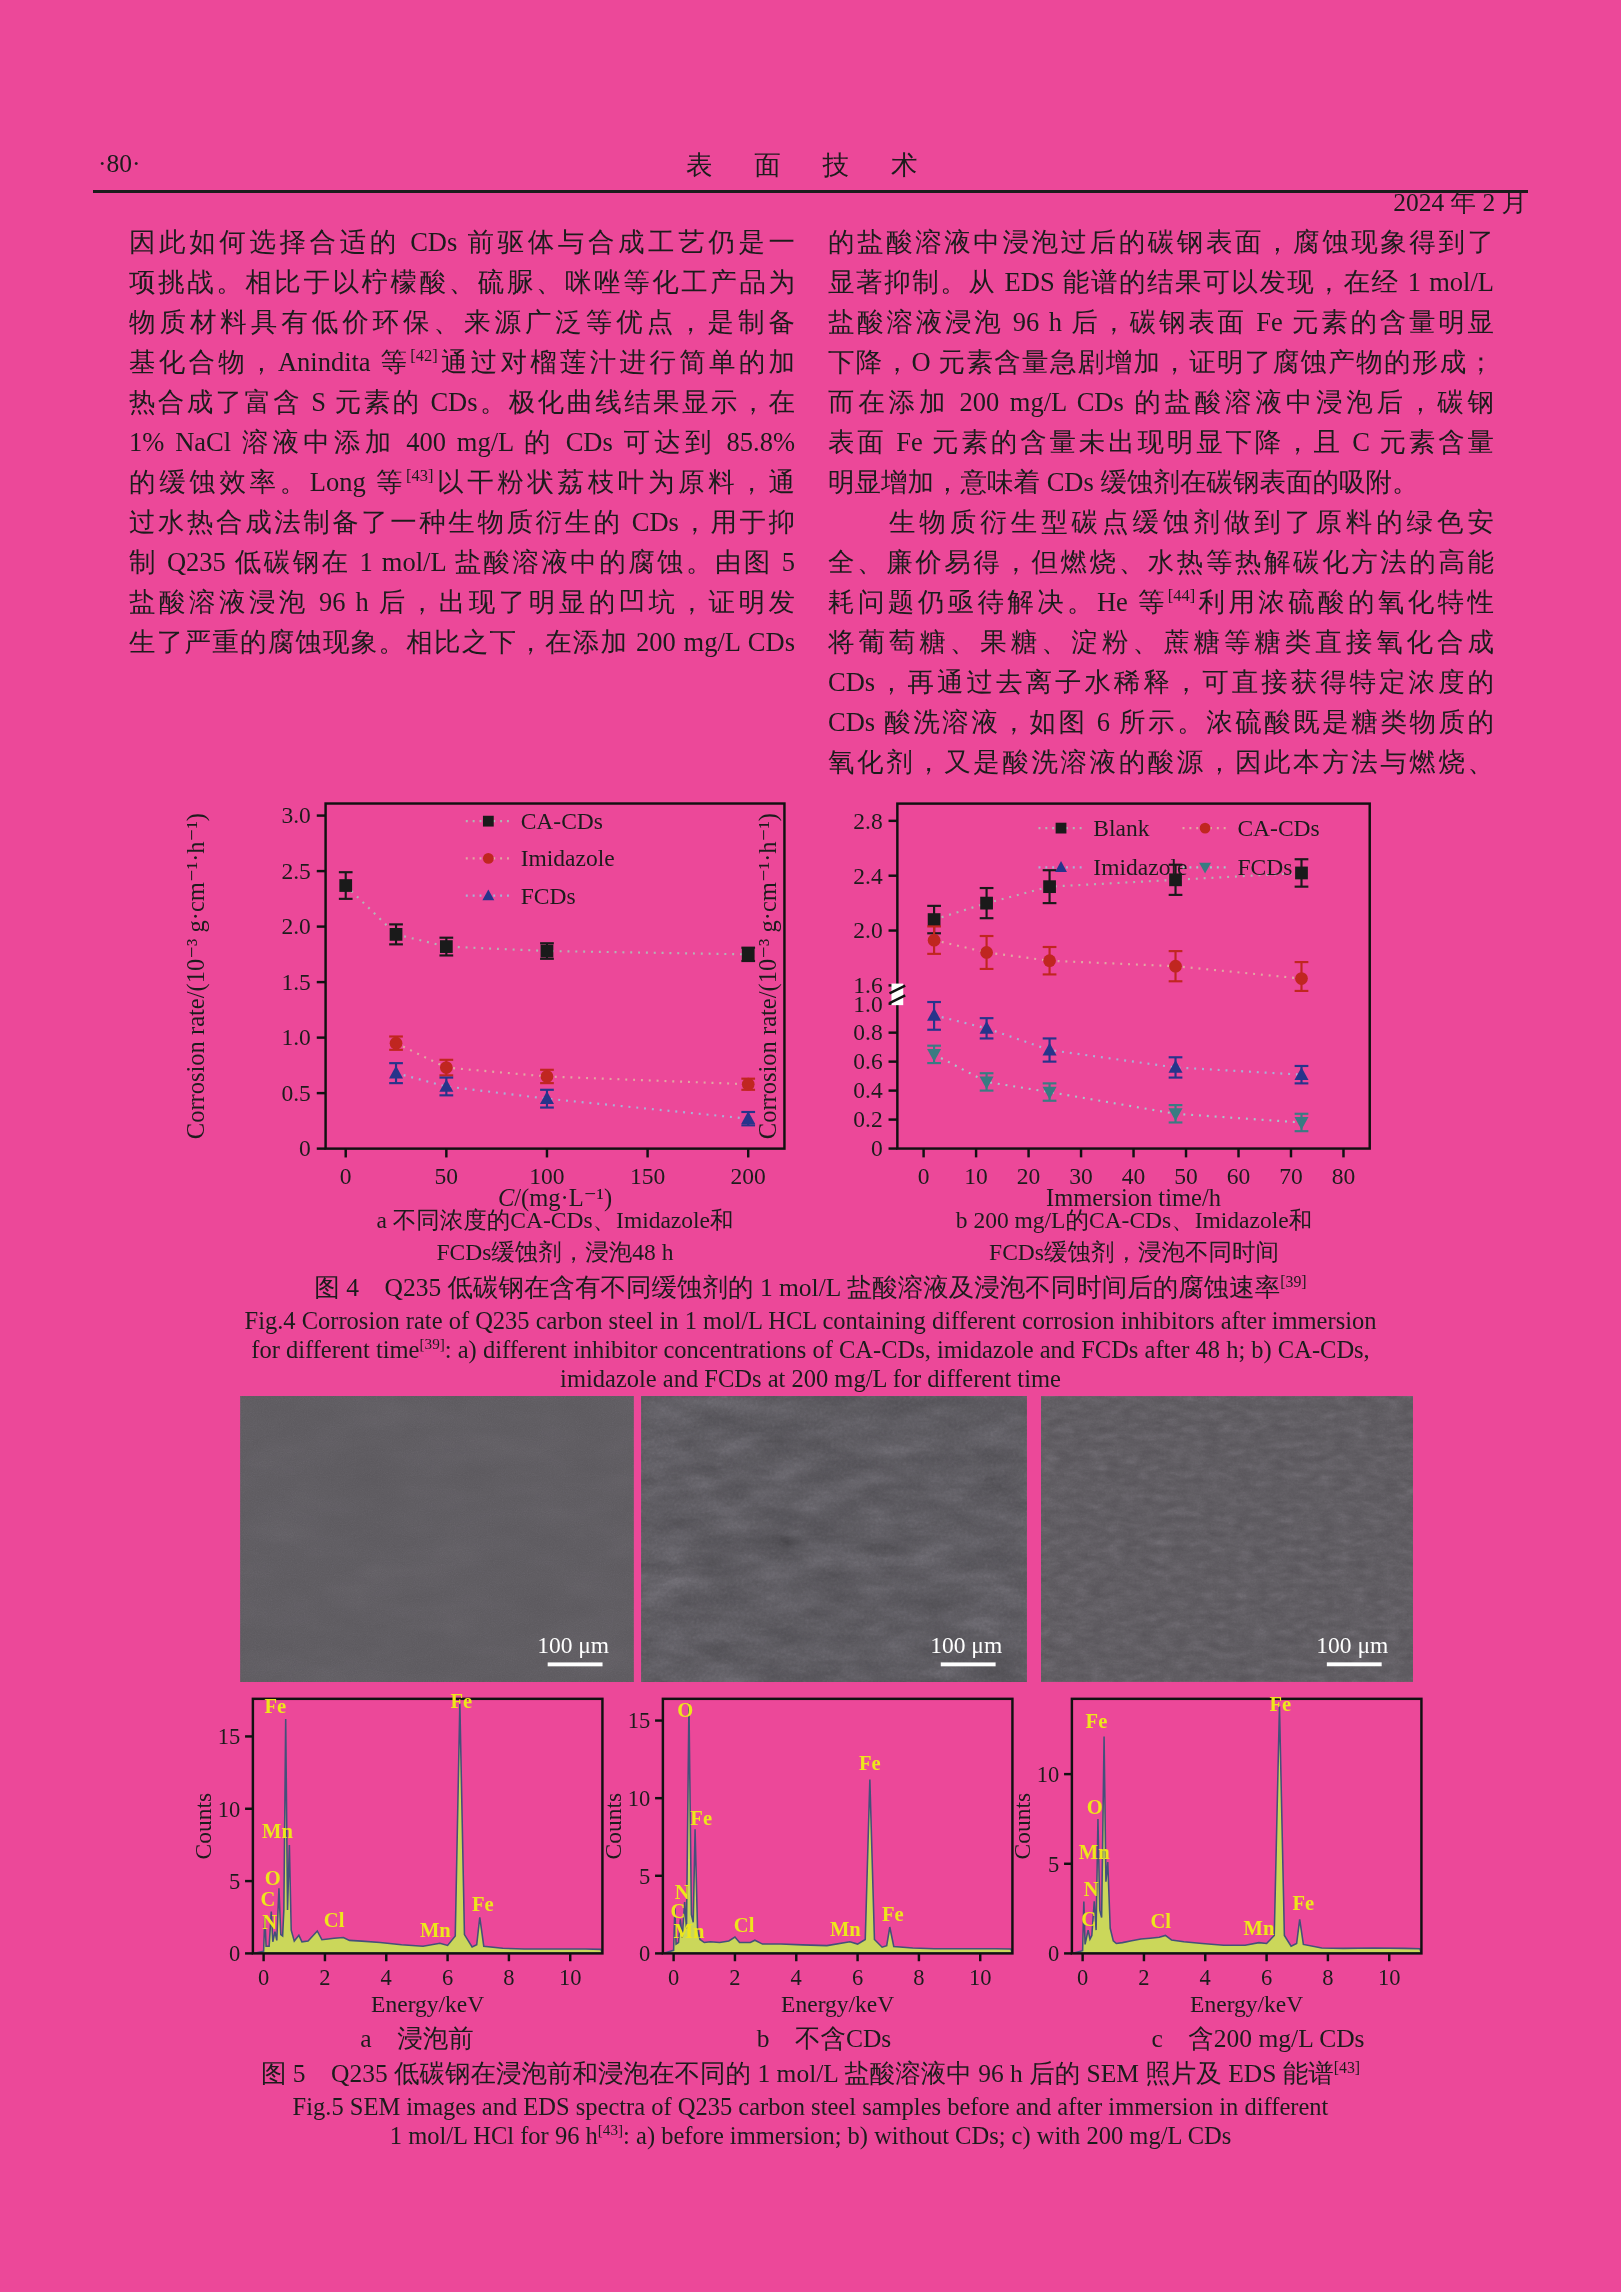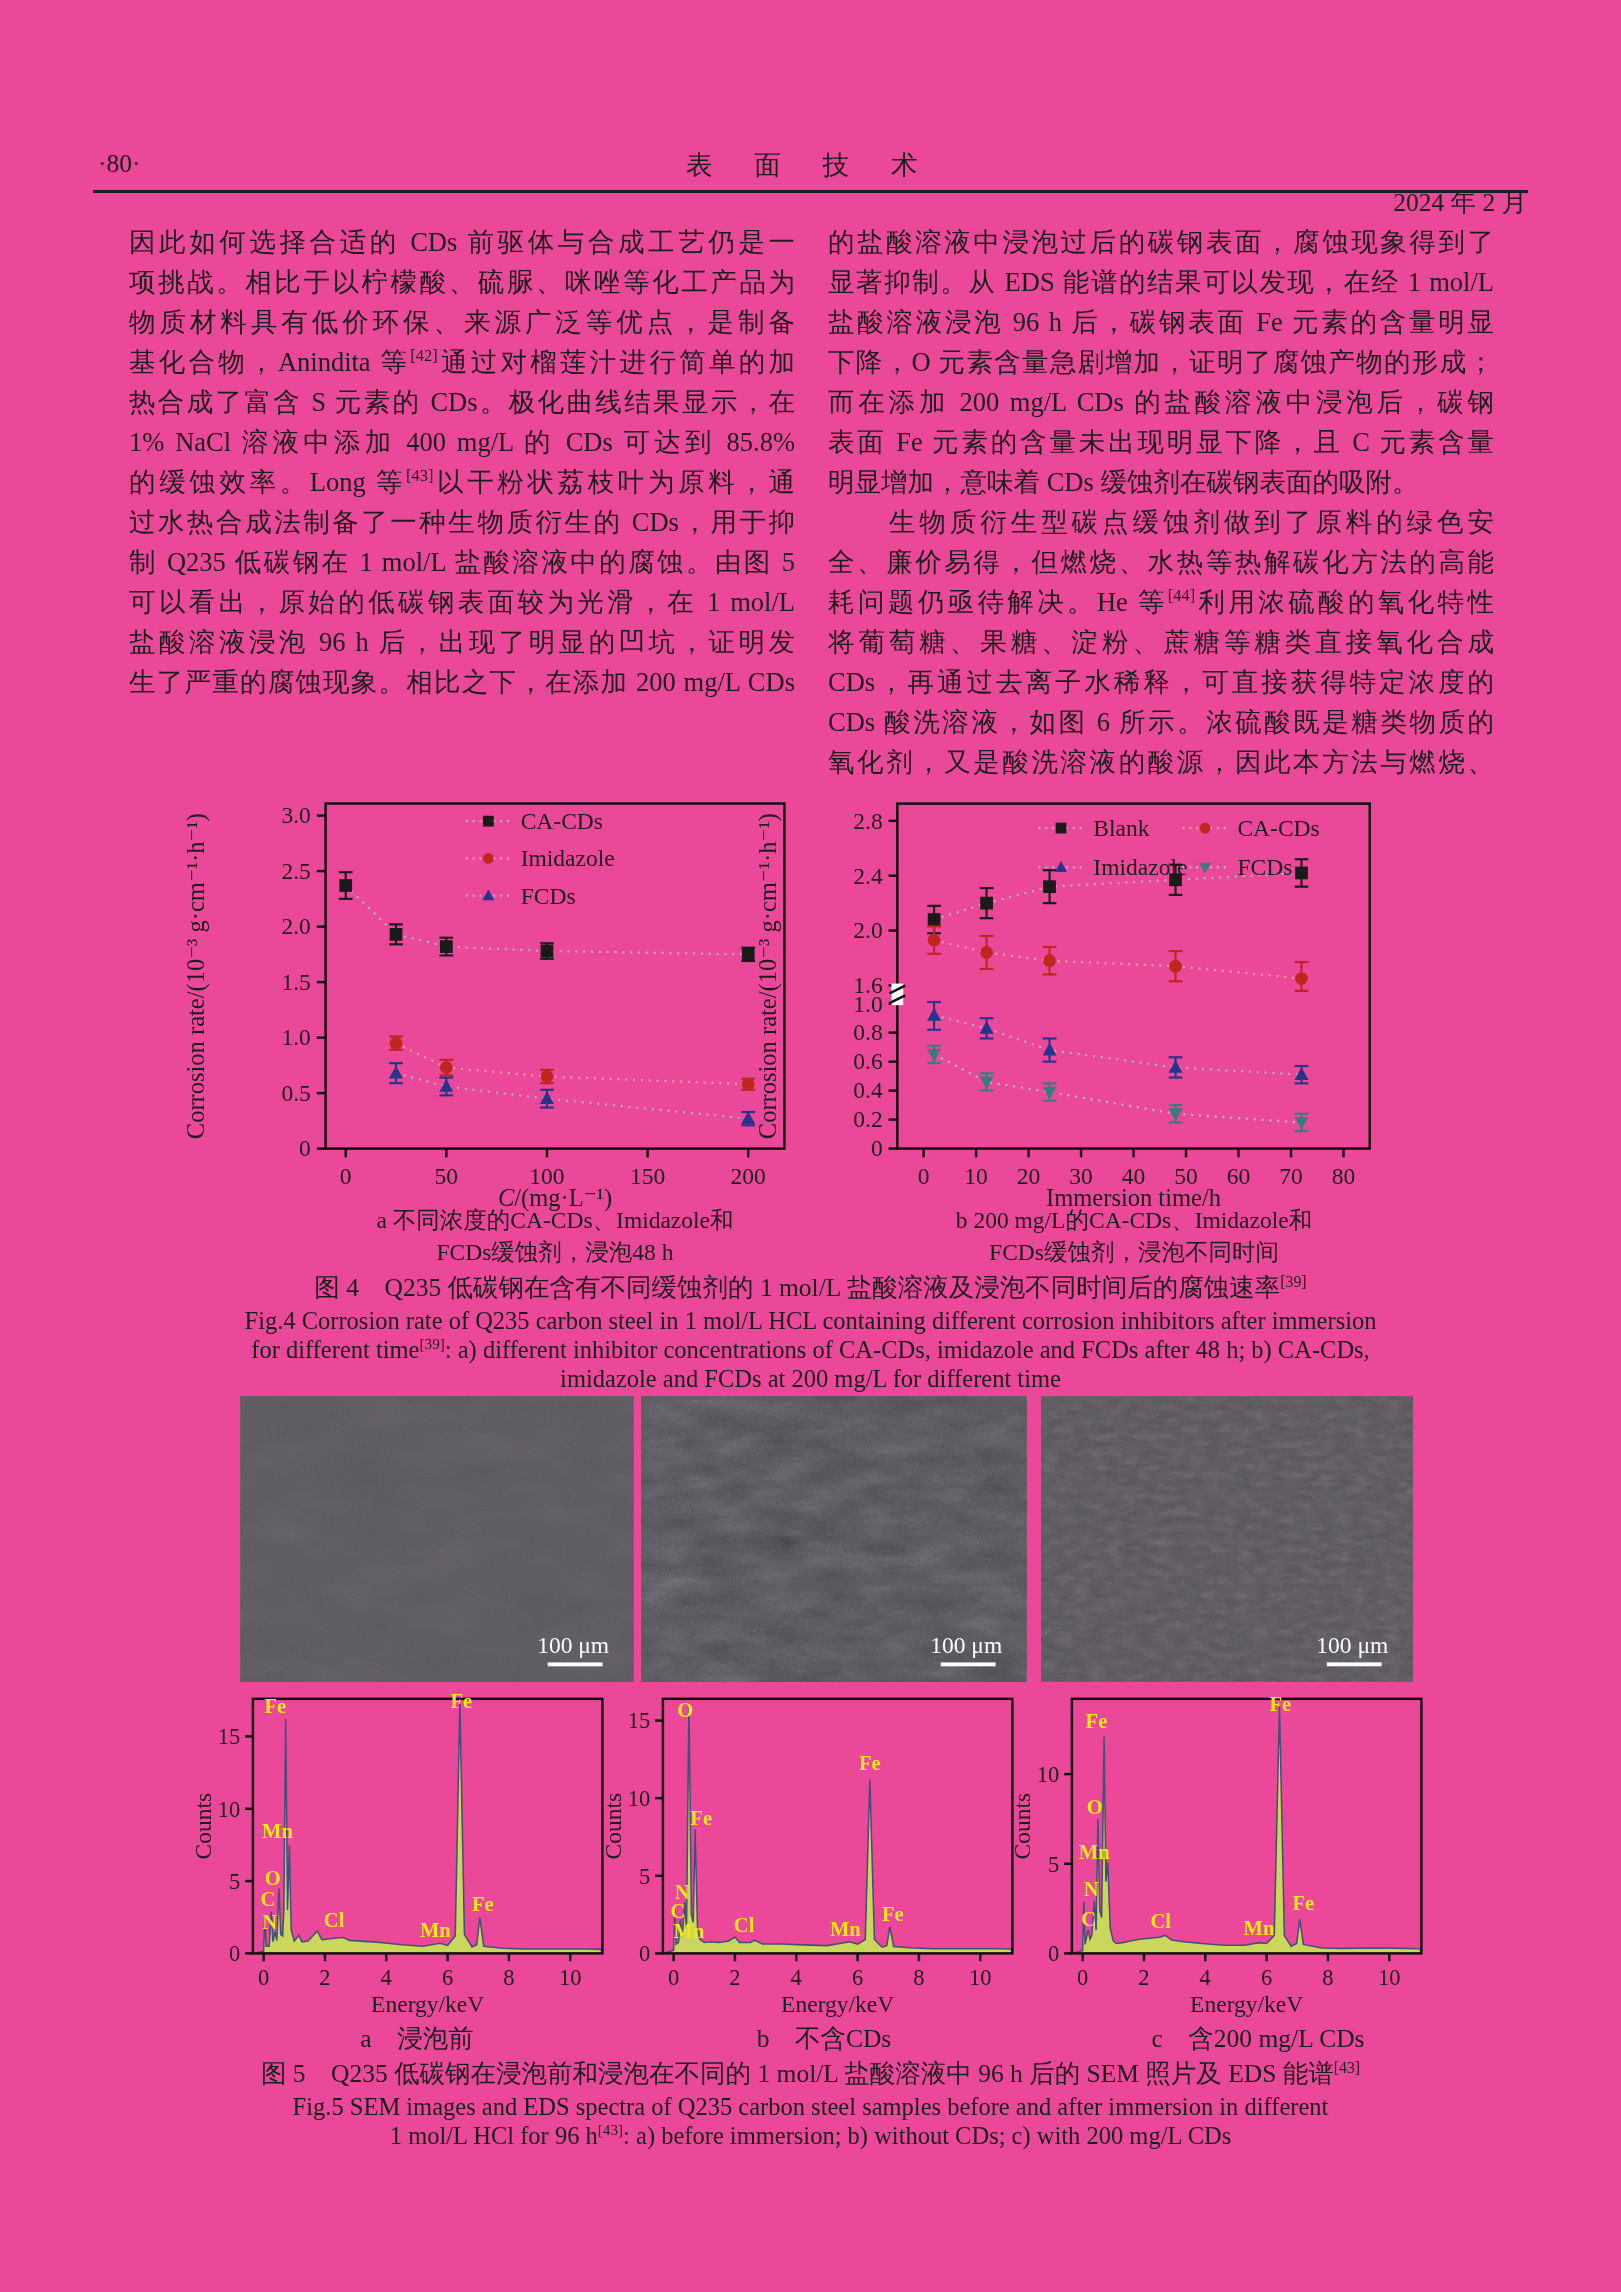--- a/index.html
+++ b/index.html
@@ -34,21 +34,20 @@
   <div id="col-left" class="col">
       <div class="tline">因此如何选择合适的 CDs 前驱体与合成工艺仍是一</div>
       <div class="tline">项挑战。相比于以柠檬酸、硫脲、咪唑等化工产品为</div>
       <div class="tline">物质材料具有低价环保、来源广泛等优点，是制备</div>
       <div class="tline">基化合物，Anindita 等<sup>[42]</sup>通过对榴莲汁进行简单的加</div>
       <div class="tline">热合成了富含 S 元素的 CDs。极化曲线结果显示，在</div>
       <div class="tline">1% NaCl 溶液中添加 400 mg/L 的 CDs 可达到 85.8%</div>
       <div class="tline">的缓蚀效率。Long 等<sup>[43]</sup>以干粉状荔枝叶为原料，通</div>
       <div class="tline">过水热合成法制备了一种生物质衍生的 CDs，用于抑</div>
       <div class="tline">制 Q235 低碳钢在 1 mol/L 盐酸溶液中的腐蚀。由图 5</div>
-      <div class="tline">可以看出，原始的低碳钢表面较为光滑，在 1 mol/L</div>
       <div class="tline">盐酸溶液浸泡 96 h 后，出现了明显的凹坑，证明发</div>
       <div class="tline">生了严重的腐蚀现象。相比之下，在添加 200 mg/L CDs</div>
     </div>
   <div id="col-right" class="col">
       <div class="tline">的盐酸溶液中浸泡过后的碳钢表面，腐蚀现象得到了</div>
       <div class="tline">显著抑制。从 EDS 能谱的结果可以发现，在经 1 mol/L</div>
       <div class="tline">盐酸溶液浸泡 96 h 后，碳钢表面 Fe 元素的含量明显</div>
       <div class="tline">下降，O 元素含量急剧增加，证明了腐蚀产物的形成；</div>
       <div class="tline">而在添加 200 mg/L CDs 的盐酸溶液中浸泡后，碳钢</div>
       <div class="tline">表面 Fe 元素的含量未出现明显下降，且 C 元素含量</div>

